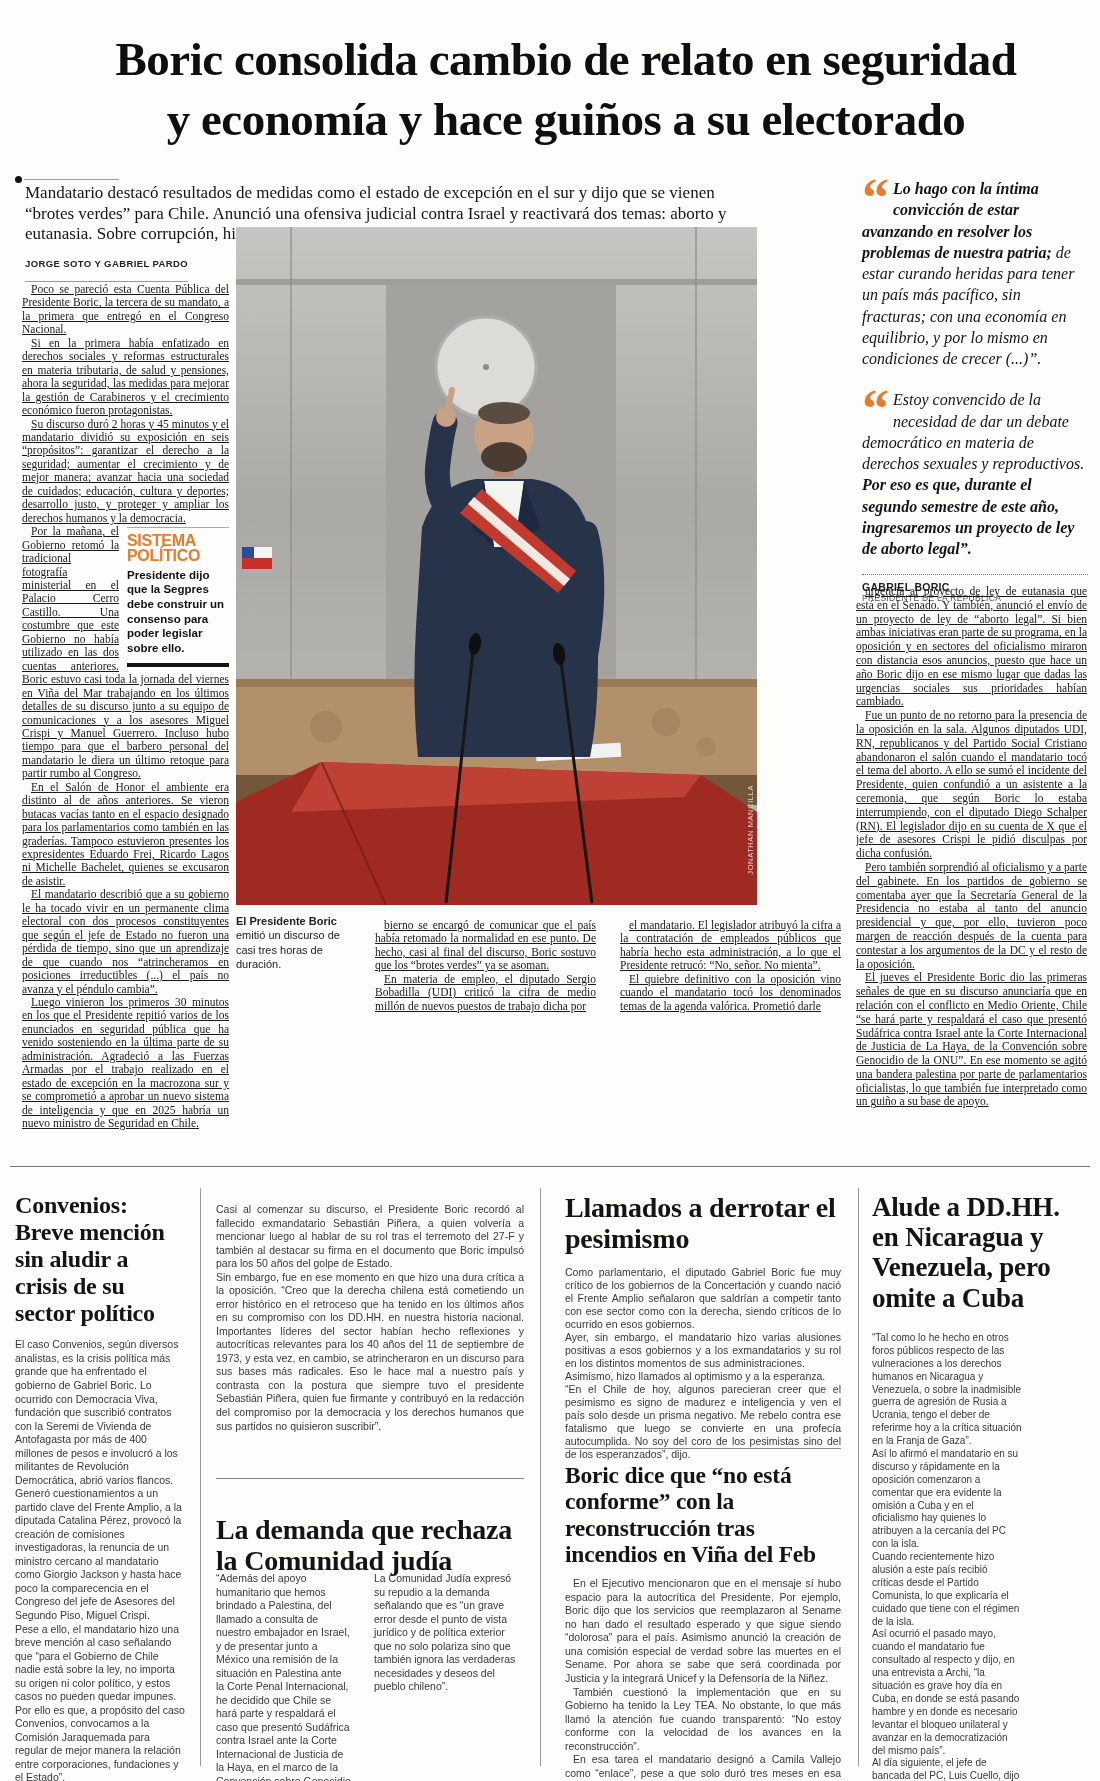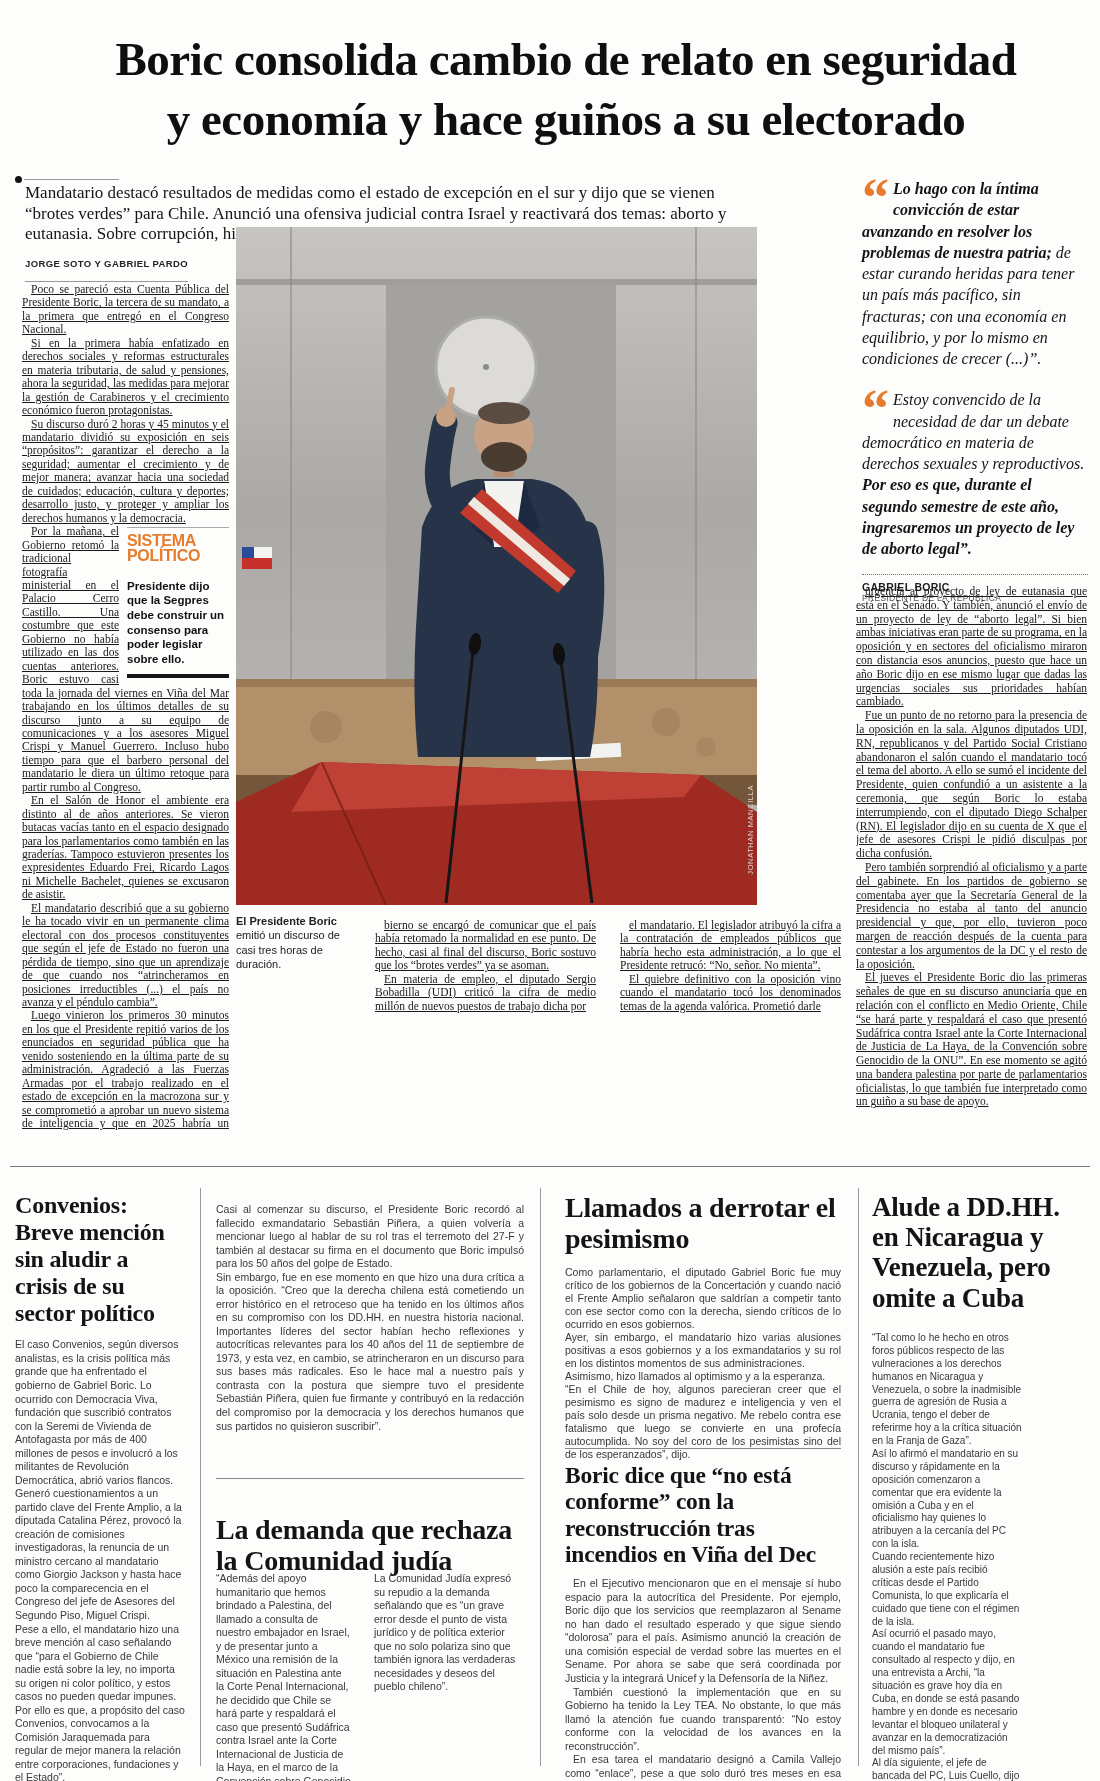--- a/index.html
+++ b/index.html
@@ -16,21 +16,21 @@
   .bullet-rule .ln{display:inline-block;width:95px;height:1px;background:#9a9a9a;vertical-align:middle;margin-left:2px;}
   .deck{left:25px;top:183px;width:737px;font-size:17px;line-height:1.22;color:#141414;}
   .byline{left:25px;top:258px;font-size:9.5px;font-weight:700;letter-spacing:.4px;color:#222;
           border-bottom:1px solid #999;padding-bottom:12px;}
   .colL{left:22px;top:283px;width:207px;height:848px;overflow:hidden;font-size:11.5px;line-height:1.17;
         text-align:justify;hyphens:auto;}
   .colL p,.bodytxt p{text-indent:9px;text-decoration:underline;}
   .sistema{float:right;width:102px;margin:2px 0 4px 8px;border-top:1px solid #aaa;border-bottom:4px solid #141414;
            padding:5px 0 7px 0;text-align:left;text-indent:0;}
   .sistema .st{font-family:"Liberation Sans",sans-serif;font-weight:700;font-size:16px;line-height:.95;
-               color:#e87b2b;letter-spacing:-.3px;margin-bottom:15px;}
+               color:#e87b2b;letter-spacing:-.3px;margin-bottom:4px;}
   .sistema .sb{font-family:"Liberation Sans",sans-serif;font-weight:700;font-size:11.5px;line-height:1.28;color:#111;text-indent:0;}
   .photo{left:236px;top:227px;width:521px;height:678px;background:#b0afab;}
   .credit{position:absolute;right:2px;bottom:30px;writing-mode:vertical-rl;transform:rotate(180deg);
           font-size:7.5px;letter-spacing:.6px;color:#d9d6d2;font-family:"Liberation Sans",sans-serif;}
   .caption{left:236px;top:914px;width:114px;font-family:"Liberation Sans",sans-serif;font-size:11px;line-height:1.3;color:#222;}
   .caption .cb{font-weight:700;display:block;}
   .ucol{top:919px;width:221px;height:205px;overflow:hidden;font-size:11.5px;line-height:1.17;text-align:justify;hyphens:auto;}
   .ua{left:375px;} .ub{left:620px;}
   .colR{left:856px;top:585px;width:231px;height:535px;overflow:hidden;font-size:11.5px;line-height:1.2;
         text-align:justify;hyphens:auto;}
@@ -200,21 +200,21 @@
     <div class="bh" style="font-size:28px;">Llamados a derrotar el pesimismo</div>
     <div class="bsans bjt" style="margin-top:11px;line-height:1.24;">
         <p>Como parlamentario, el diputado Gabriel Boric fue muy crítico de los gobiernos de la Concertación y cuando nació el Frente Amplio señalaron que saldrían a competir tanto con ese sector como con la derecha, siendo críticos de lo ocurrido en esos gobiernos.</p>
         <p>Ayer, sin embargo, el mandatario hizo varias alusiones positivas a esos gobiernos y a los exmandatarios y su rol en los distintos momentos de sus administraciones.</p>
         <p>Asimismo, hizo llamados al optimismo y a la esperanza.</p>
         <p>“En el Chile de hoy, algunos parecieran creer que el pesimismo es signo de madurez e inteligencia y ven el país solo desde un prisma negativo. Me rebelo contra ese fatalismo que luego se convierte en una profecía autocumplida. No soy del coro de los pesimistas sino del de los esperanzados”, dijo.</p>
       </div>
   </div>
   <div class="abs rule-h" style="left:565px;top:1448px;width:276px;"></div>
   <div class="abs" style="left:565px;top:1462px;width:276px;">
-    <div class="bh" style="font-size:23.5px;">Boric dice que “no está conforme” con la reconstrucción tras incendios en Viña del Dec</div>
+    <div class="bh" style="font-size:23.5px;">Boric dice que “no está conforme” con la reconstrucción tras incendios en Viña del Feb</div>
     <div class="bsans bjt ind" style="margin-top:10px;">
         <p>En el Ejecutivo mencionaron que en el mensaje sí hubo espacio para la autocrítica del Presidente. Por ejemplo, Boric dijo que los servicios que reemplazaron al Sename no han dado el resultado esperado y que sigue siendo “dolorosa” para el país. Asimismo anunció la creación de una comisión especial de verdad sobre las muertes en el Sename. Por ahora se sabe que será coordinada por Justicia y la integrará Unicef y la Defensoría de la Niñez.</p>
         <p>También cuestionó la implementación que en su Gobierno ha tenido la Ley TEA. No obstante, lo que más llamó la atención fue cuando transparentó: “No estoy conforme con la velocidad de los avances en la reconstrucción”.</p>
         <p>En esa tarea el mandatario designó a Camila Vallejo como “enlace”, pese a que solo duró tres meses en esa labor. Sin embargo, la mayor crítica a ese proceso ha estado centrada en las viviendas de emergencia que entrega el Senapred.</p>
       </div>
   </div>
 
   <div class="abs" style="left:872px;top:1192px;width:218px;">
     <div class="bh" style="font-size:27px;">Alude a DD.HH. en Nicaragua y Venezuela, pero omite a Cuba</div>
   </div>

